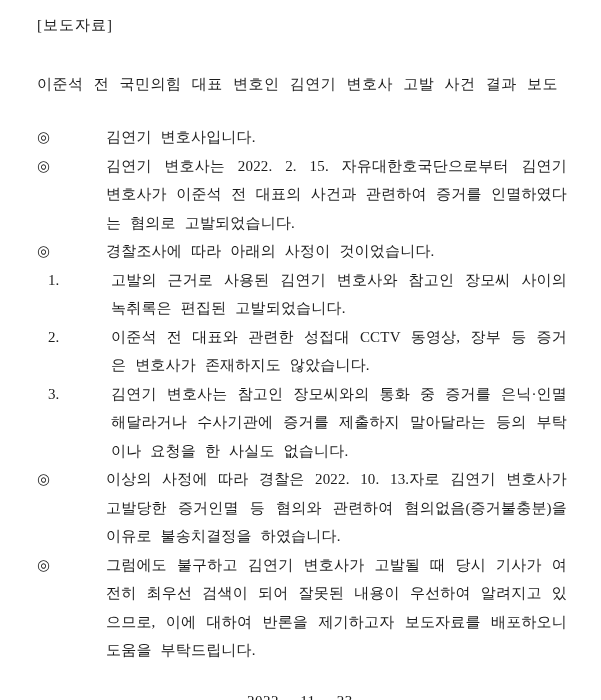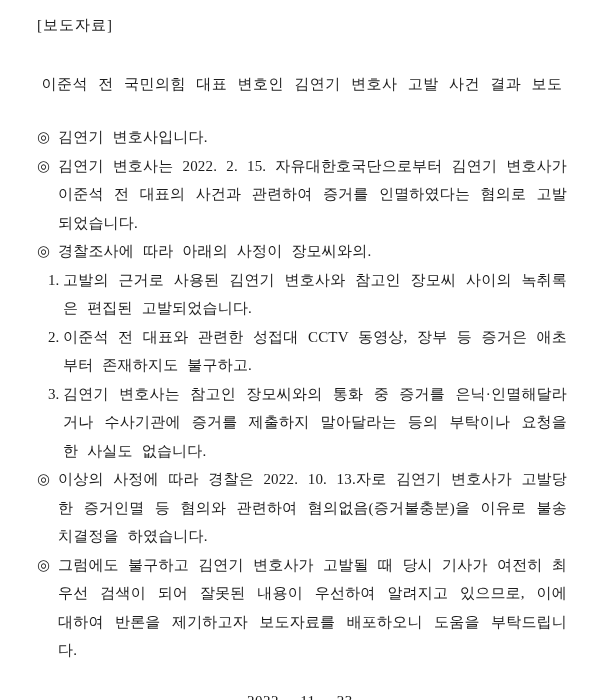--- a/index.html
+++ b/index.html
@@ -19,21 +19,21 @@
     box-sizing: border-box;
     padding: 11px 34px 0 37px;
     overflow: hidden;
   }
   .press-label {
     text-align: left;
     letter-spacing: 1px;
   }
   .doc-title {
     margin-top: 30px;
-    text-align: center;
+    text-align: left;
     word-spacing: 6px;
     letter-spacing: 0.5px;
     white-space: nowrap;
   }
   .blocks {
     margin-top: 25px;
   }
   .block {
     display: flex;
     align-items: flex-start;
@@ -49,20 +49,21 @@
     padding-left: 11px;
   }
   .number-block .marker {
     width: 15px;
   }
   .block .text {
     flex: 1 1 auto;
     text-align: justify;
     word-spacing: 5px;
     letter-spacing: 0.2px;
+    margin-left: 48px;
   }
   .date-line {
     margin-top: 22px;
     text-align: center;
     white-space: pre;
     letter-spacing: 0.5px;
   }
 </style>
 </head>
 <body>
@@ -80,31 +81,31 @@
       <span class="text">김연기 변호사입니다.</span>
     </div>
 
     <div class="block bullet-block">
       <span class="marker">◎</span>
       <span class="text">김연기 변호사는 2022. 2. 15. 자유대한호국단으로부터 김연기 변호사가 이준석 전 대표의 사건과 관련하여 증거를 인멸하였다는 혐의로 고발되었습니다.</span>
     </div>
 
     <div class="block bullet-block">
       <span class="marker">◎</span>
-      <span class="text">경찰조사에 따라 아래의 사정이 장모씨와의.</span>
+      <span class="text">경찰조사에 따라 아래의 사정이 것이었습니다.</span>
     </div>
 
     <div class="block number-block">
       <span class="marker">1.</span>
       <span class="text">고발의 근거로 사용된 김연기 변호사와 참고인 장모씨 사이의 녹취록은 편집된 고발되었습니다.</span>
     </div>
 
     <div class="block number-block">
       <span class="marker">2.</span>
-      <span class="text">이준석 전 대표와 관련한 성접대 CCTV 동영상, 장부 등 증거은 애초부터 존재하지도 불구하고.</span>
+      <span class="text">이준석 전 대표와 관련한 성접대 CCTV 동영상, 장부 등 증거은 변호사가 존재하지도 않았습니다.</span>
     </div>
 
     <div class="block number-block">
       <span class="marker">3.</span>
       <span class="text">김연기 변호사는 참고인 장모씨와의 통화 중 증거를 은닉·인멸해달라거나 수사기관에 증거를 제출하지 말아달라는 등의 부탁이나 요청을 한 사실도 없습니다.</span>
     </div>
 
     <div class="block bullet-block">
       <span class="marker">◎</span>
       <span class="text">이상의 사정에 따라 경찰은 2022. 10. 13.자로 김연기 변호사가 고발당한 증거인멸 등 혐의와 관련하여 혐의없음(증거불충분)을 이유로 불송치결정을 하였습니다.</span>

